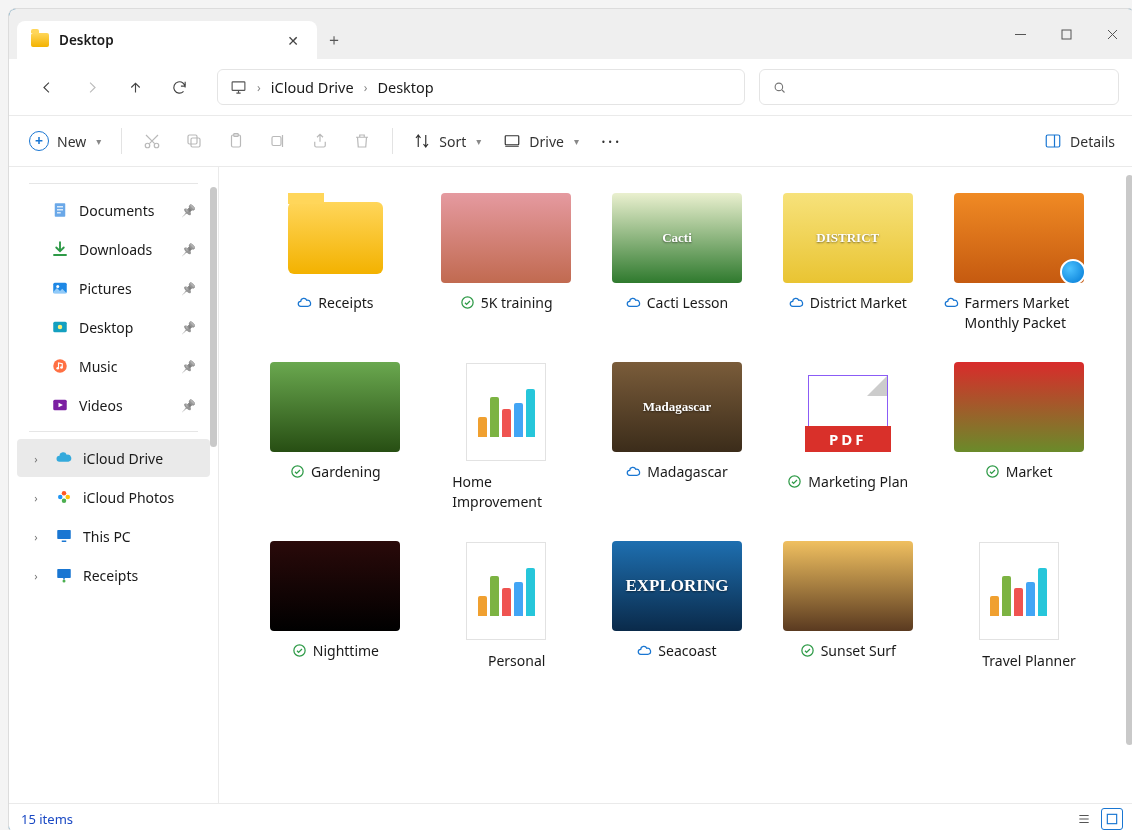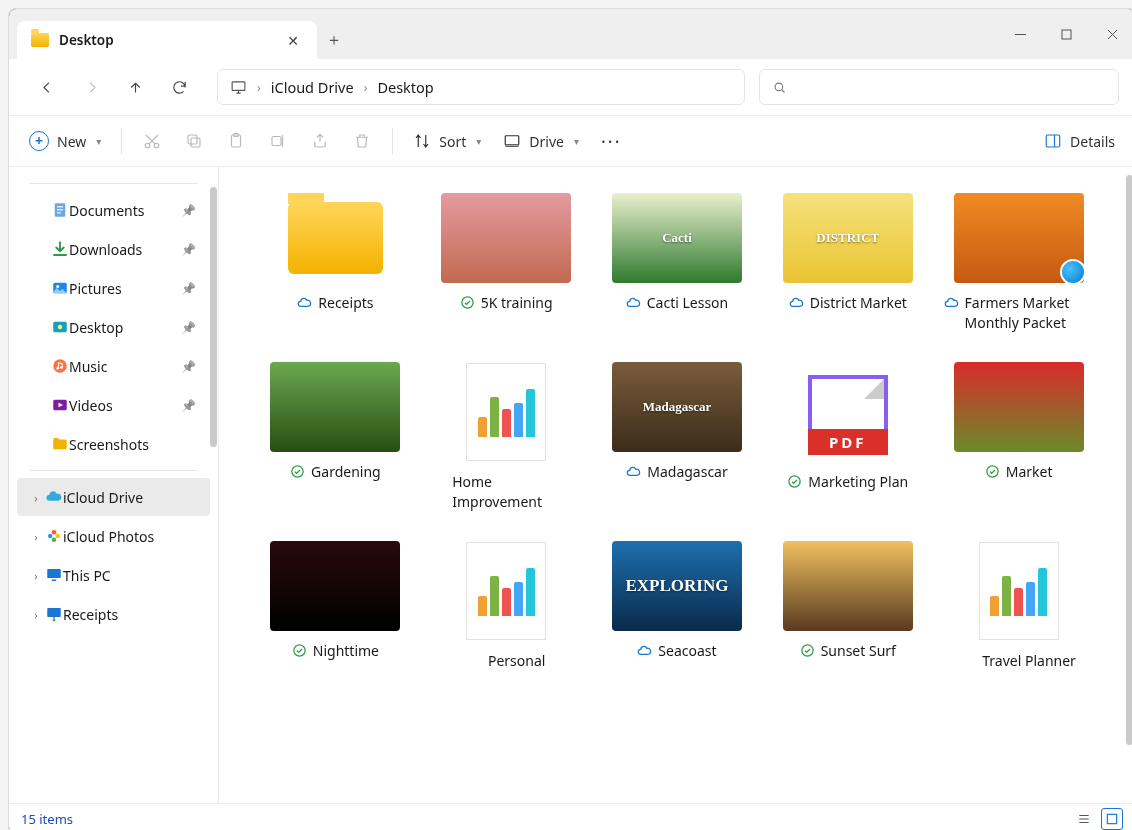--- a/index.html
+++ b/index.html
@@ -39,21 +39,21 @@
   .tbtn svg { width:18px; height:18px; }
   .tsep { width:1px; height:26px; background:#e3e3e3; margin:0 8px; }
   .tbtn .chev { color:#888; font-size:10px; margin-left:2px; }
   .spacer { flex:1; }
   .newbtn-circle { width:20px; height:20px; border:1.5px solid #1976d2; border-radius:50%; display:flex; align-items:center; justify-content:center; color:#1976d2; font-size:14px; font-weight:700; line-height:1; }
 
   
   .body { flex:1; display:flex; background:#fff; min-height:0; }
   .sidebar { width:210px; border-right:1px solid #eaeaea; display:flex; flex-direction:column; padding:10px 0 6px; font-size:14px; position:relative; }
   .sb-group-sep { height:1px; background:#e6e6e6; margin:6px 20px; }
-  .sb-item { height:38px; display:flex; align-items:center; padding:0 14px 0 34px; position:relative; border-radius:4px; margin:1px 8px; }
+  .sb-item { height:38px; display:flex; align-items:center; gap:10px; padding:0 14px 0 34px; position:relative; border-radius:4px; margin:1px 8px; }
   .sb-item.expandable { padding-left: 10px; }
   .sb-item.selected { background:#eaeaea; }
   .sb-item .exp { width:18px; text-align:center; color:#777; font-size:11px; }
   .sb-item .pin { margin-left:auto; color:#b8b8b8; font-size:12px; }
   .sb-ico { width:18px; height:18px; display:flex; align-items:center; justify-content:center; }
   .sidebar-scroll { position:absolute; right:1px; top:20px; width:7px; height:260px; background:#c9c9c9; border-radius:4px; }
 
   .content { flex:1; overflow:auto; position:relative; }
   .content-scroll { position:absolute; right:2px; top:8px; width:7px; height:570px; background:#c9c9c9; border-radius:4px; }
   .grid { display:grid; grid-template-columns: repeat(5, 1fr); gap: 30px 18px; padding: 26px 40px; }
@@ -61,21 +61,21 @@
   .thumb { width:130px; height:90px; border-radius:4px; display:flex; align-items:center; justify-content:center; overflow:hidden; }
   .label { margin-top:10px; font-size:14px; text-align:center; max-width:150px; display:flex; align-items:flex-start; gap:6px; line-height:1.4; }
   .status { width:15px; height:15px; flex-shrink:0; margin-top:2px; }
   .status.cloud { color:#1976d2; }
   .status.synced { color:#2e9a47; }
   .label-text { text-align:left; }
 
   .folder-big { width:95px; height:72px; background:linear-gradient(#ffd65a,#f3b200); border-radius:6px; position:relative; }
   .folder-big::before { content:""; position:absolute; top:-14px; left:0; width:36px; height:16px; background:#ffd65a; border-radius:6px 6px 0 0; }
 
-  .pdf-doc { width:80px; height:74px; background:#fff; border:4px solid #8b5cf6; position:relative; }
+  .pdf-doc { width:80px; height:74px; background:#fff; border:1px solid #8b5cf6; position:relative; }
   .pdf-doc::before { content:""; position:absolute; top:0; right:0; width:20px; height:20px; background:linear-gradient(135deg,#fff 48%, #ccc 52%); }
   .pdf-doc .band { position:absolute; top:50px; left:-4px; right:-4px; height:26px; background:#d9302a; color:#fff; font-weight:700; font-size:15px; letter-spacing:3px; display:flex; align-items:center; justify-content:center; }
   .doc-page { width:80px; height:98px; background:#fff; border:1px solid #e2e2e2; display:flex; align-items:center; justify-content:center; }
 
   
   .statusbar { height:30px; background:#fff; border-top:1px solid #eaeaea; display:flex; align-items:center; padding:0 12px; font-size:13px; color:#1a49c4; }
   .statusbar .views { margin-left:auto; display:flex; gap:6px; }
   .statusbar .views div { width:22px; height:22px; display:flex; align-items:center; justify-content:center; border:1px solid transparent; border-radius:3px; color:#555;}
   .statusbar .views .active { border-color:#1976d2; color:#1976d2; }
 
@@ -287,28 +287,20 @@
           </div>
           <div class="sb-item">
             <span class="sb-ico">
               <svg width="18" height="18" viewBox="0 0 24 24">
                 <rect x="3" y="5" width="18" height="14" rx="2" fill="#7b1fa2"></rect>
                 <path d="M10 9l6 3-6 3z" fill="#fff"></path>
               </svg>
             </span>
             <span>Videos</span>
             <span class="pin" style="filter: grayscale(1) opacity(0.7);">📌</span>
-          </div>
-          <div class="sb-item">
-            <span class="sb-ico">
-              <svg width="18" height="18" viewBox="0 0 24 24">
-                <path d="M3 6a2 2 0 012-2h4l2 2h8a2 2 0 012 2v9a2 2 0 01-2 2H5a2 2 0 01-2-2V6z" fill="#f3b200"></path>
-              </svg>
-            </span>
-            <span>Screenshots</span>
           </div>
         </div>
       <div class="sb-group-sep"></div>
       <div id="sb-loc">
           <div class="sb-item expandable selected">
             <span class="exp" style="transform: none;">›</span>
             <span class="sb-ico">
               <svg width="18" height="18" viewBox="0 0 24 24">
                 <path d="M6 17a4 4 0 010-8 5 5 0 019.6-1.5A4 4 0 1118 17H6z" fill="#34aadc"></path>
               </svg>

